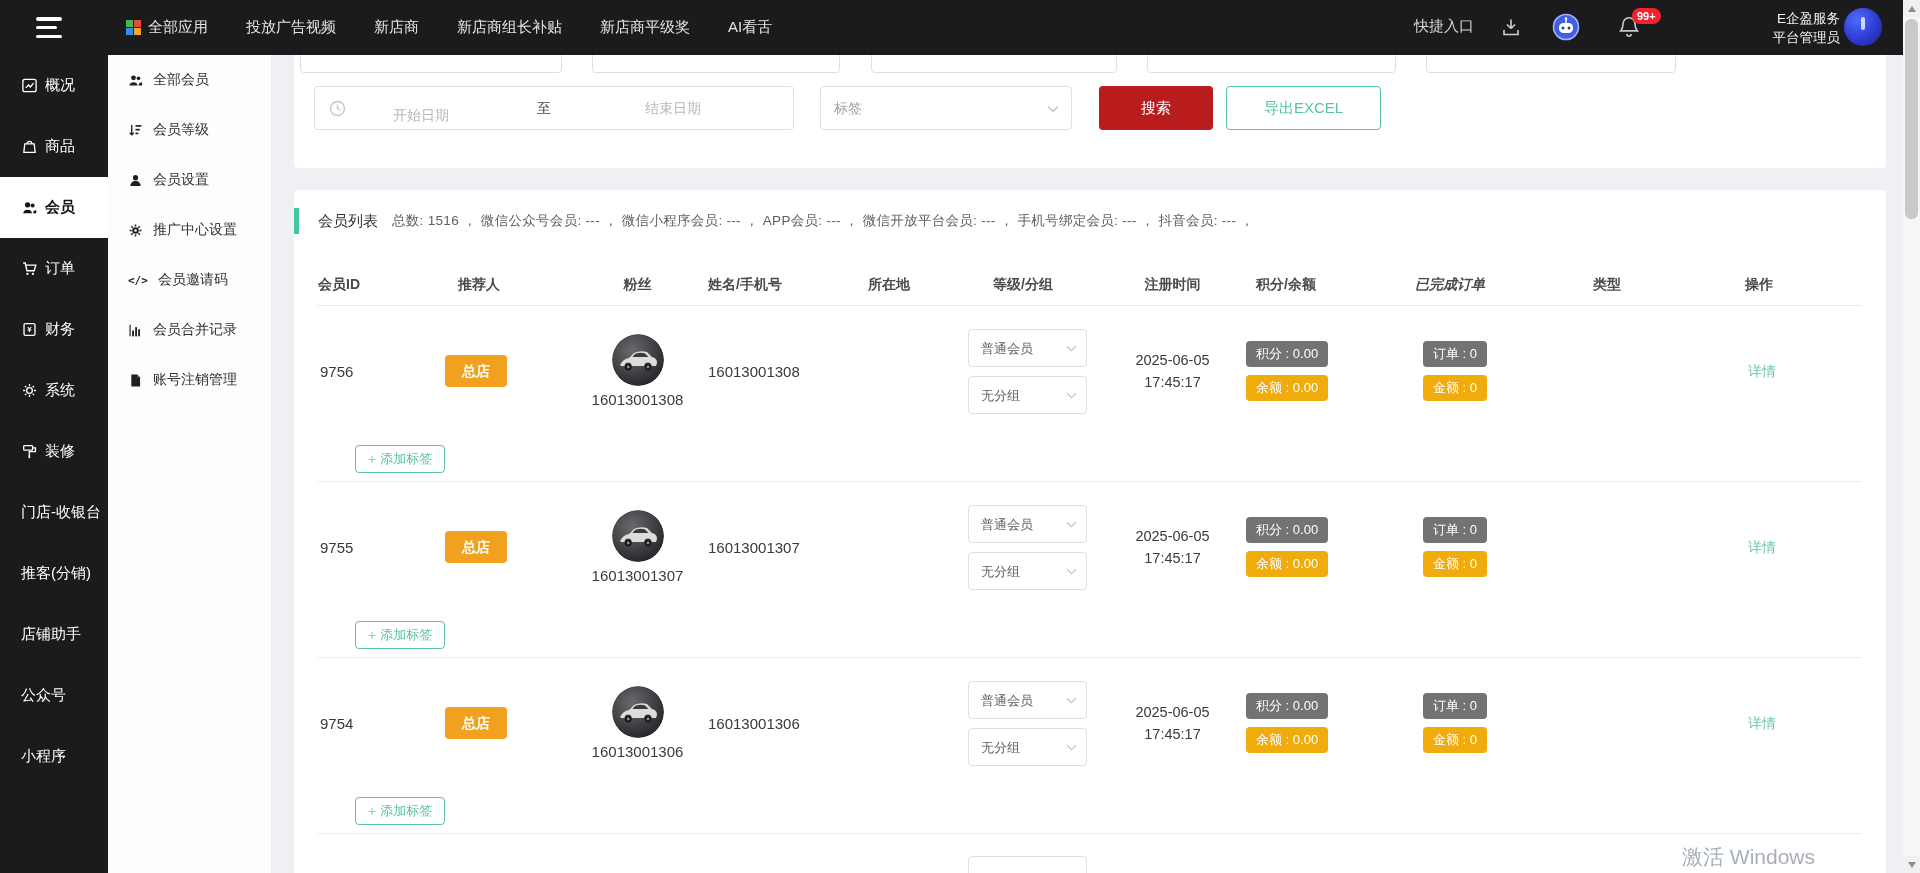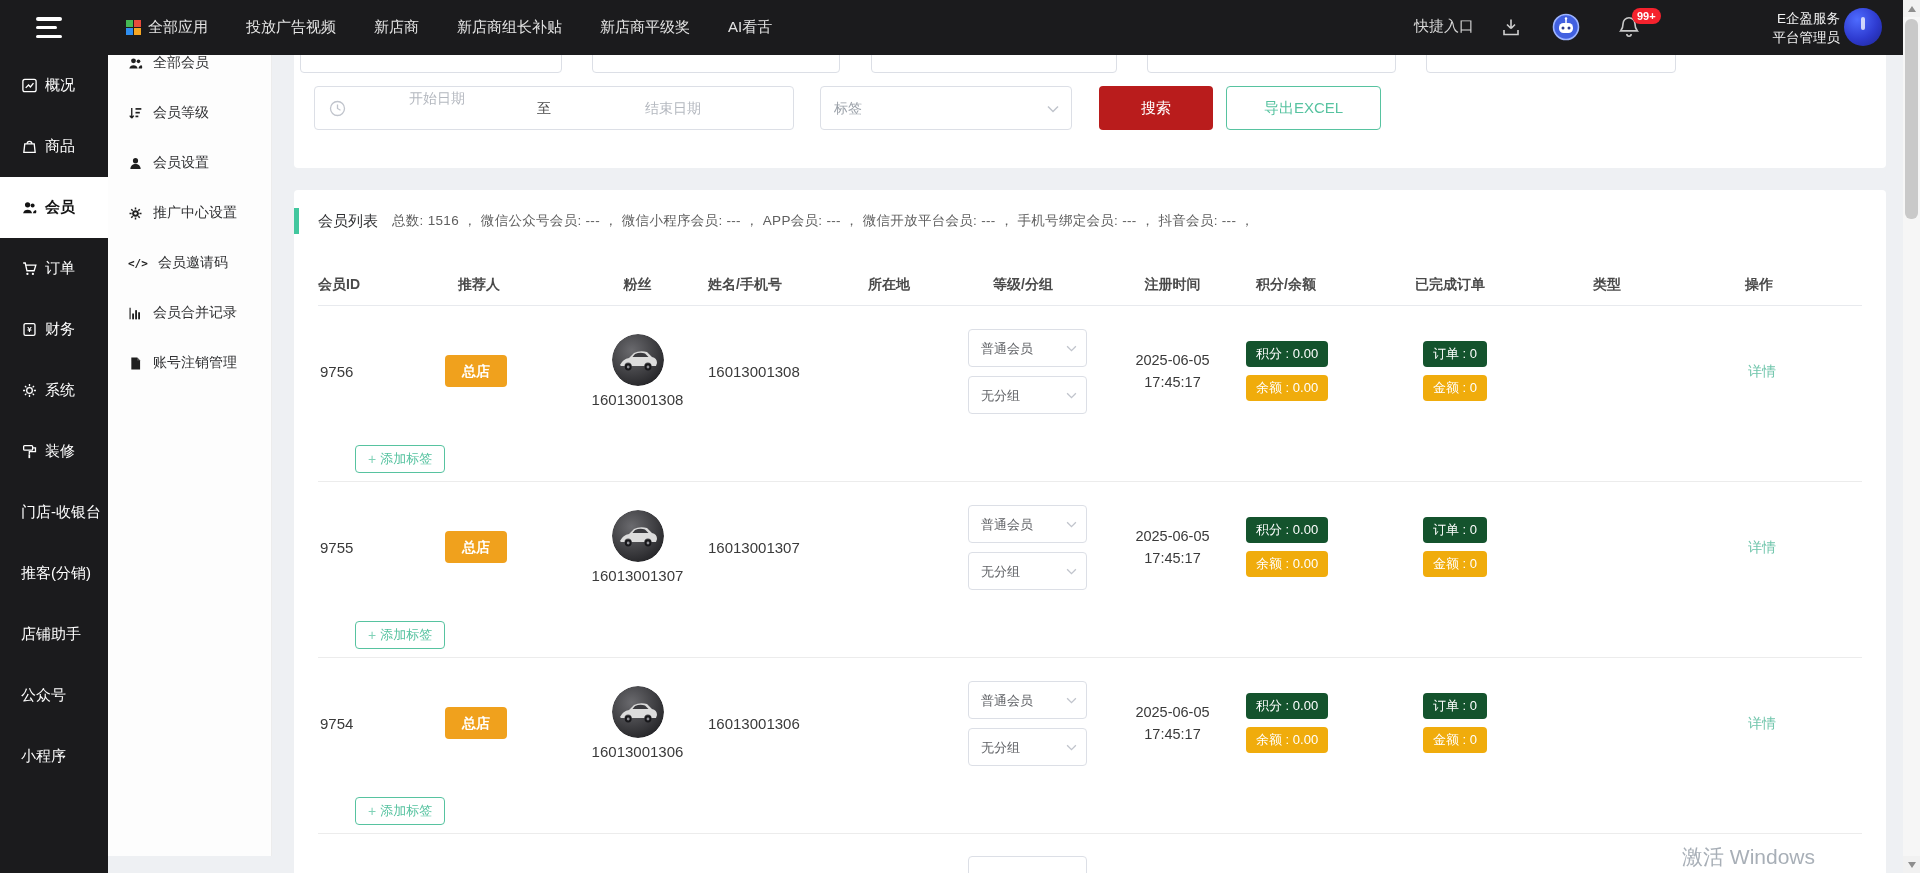--- a/index.html
+++ b/index.html
@@ -55,38 +55,38 @@
     background:#c9c9c9; border-radius:6px; cursor:grab; }
 
   
   .sidebar { position:absolute; left:0; top:55px; width:108px; height:818px; background:#1b1b1d; z-index:10; }
   .side-item { height:61px; display:flex; align-items:center; padding-left:21px; gap:7px;
     color:#fff; font-size:15px; cursor:pointer; white-space:nowrap; }
   .side-item svg { flex:0 0 auto; }
   .side-item.active { background:#fff; color:#141414; font-weight:bold; }
 
   
-  .submenu { position:absolute; left:108px; top:38px; width:164px; height:818px;
+  .submenu { position:absolute; left:108px; top:55px; width:164px; height:818px;
     background:#fdfdfd; border-right:1px solid #ececec; z-index:9; padding-top:0; }
   .sub-item { height:50px; display:flex; align-items:center; padding-left:20px; gap:10px;
     color:#303133; font-size:14px; cursor:pointer; white-space:nowrap; }
   .sub-item svg, .sub-item .txt-ico { flex:0 0 auto; }
   .txt-ico { font-size:11px; font-weight:bold; color:#1f1f1f; font-family:"DejaVu Sans Mono",monospace; }
 
   
   .main { position:absolute; left:272px; top:55px; width:1631px; height:818px;
     background:#eef0f3; overflow:hidden; }
   .card { position:absolute; background:#fff; border-radius:4px; }
   .filter-card { left:22px; top:-40px; width:1592px; height:153px; }
   .f-input { position:absolute; top:14px; height:44px; background:#fff;
     border:1px solid #dcdfe6; border-radius:4px; cursor:text; }
   .date-range { position:absolute; left:20px; top:71px; width:480px; height:44px;
     border:1px solid #dcdfe6; border-radius:4px; cursor:pointer; }
   .date-range .clock { position:absolute; left:14px; top:13px; }
-  .date-range .d1 { position:absolute; left:78px; top:3px; color:#b4b8bf; font-size:14px;margin-left:16px; }
+  .date-range .d1 { position:absolute; left:78px; top:20px; color:#b4b8bf; font-size:14px; }
   .date-range .dto { position:absolute; left:222px; top:13px; color:#4a4a4a; font-size:14px; }
   .date-range .d2 { position:absolute; left:330px; top:13px; color:#b4b8bf; font-size:14px; }
   .tag-select { position:absolute; left:526px; top:71px; width:252px; height:44px;
     border:1px solid #dcdfe6; border-radius:4px; cursor:pointer; }
   .tag-select .ph { position:absolute; left:13px; top:13px; color:#9aa0a8; font-size:14px; }
   .tag-select .chev { position:absolute; right:12px; top:18px; }
   .btn-search { position:absolute; left:805px; top:71px; width:114px; height:44px;
     background:#b91c1c; border:none; border-radius:4px; color:#fff; font-size:15px; cursor:pointer; }
   .btn-export { position:absolute; left:932px; top:71px; width:155px; height:44px;
     background:#fff; border:1px solid #57c3a0; border-radius:4px; color:#57c3a0; font-size:15px; cursor:pointer; }
@@ -102,21 +102,21 @@
     align-items:center; }
   .thead { margin-top:31px; height:41px; border-bottom:1px solid #e8eaee;
     font-size:14px; font-weight:bold; color:#4a4a4a; }
   .thead .c { padding-left:8px; }
   .thead .c.c1 { padding-left:0; }
   .thead .c.c2 { padding-left:18px; }
   .thead .c.c3 { text-align:center; padding-left:0; }
   .thead .c.c6 { padding-left:25px; }
   .thead .c.c7 { text-align:center; padding-left:0; }
   .thead .c.c8 { padding-left:16px; }
-  .thead .c.c9 { padding-left:0; }
+  .thead .c.c9 { padding-left:0;font-style:italic; }
   .thead .c.c11 { padding-left:15px; }
 
   .mrow { height:130px; font-size:15px; color:#3a3a3a; }
   .cell-id { padding-left:2px; }
   .cell-ref { padding-left:5px; }
   .badge-shop { display:inline-block; background:#f0a11d; color:#fff; font-size:14px;
     font-weight:bold; line-height:32px; padding:0 17px; border-radius:4px; }
   .cell-fans { text-align:center; }
   .fans-avatar { width:52px; height:52px; border-radius:50%; margin:0 auto; display:block; }
   .fans-num { margin-top:5px; font-size:15px; color:#3a3a3a; }
@@ -124,21 +124,21 @@
   .cell-level { padding-left:0; }
   .sel-box { position:relative; width:119px; height:38px; border:1px solid #dcdfe6;
     border-radius:4px; background:#fff; cursor:pointer; }
   .sel-box + .sel-box { margin-top:9px; }
   .sel-box .val { position:absolute; left:12px; top:10px; font-size:13px; color:#606266; }
   .sel-box .chev { position:absolute; right:9px; top:15px; }
   .cell-time { text-align:center; font-size:14.5px; color:#3a3a3a; line-height:22px; }
   .cell-badges { padding-left:6px; }
   .pill { display:inline-block; color:#fff; font-size:13px; line-height:26px;
     padding:0 10px; border-radius:4px; }
-  .pill.green { background:#14532d; }
+  .pill.green { background:#737373; }
   .pill.orange { background:#f0ac0c; }
   .pill-stack .pill { display:table; }
   .pill-stack .pill + .pill { margin-top:8px;text-align:center; }
   .cell-op { padding-left:18px; }
   .detail-link { color:#6fc5ab; font-size:14px; cursor:pointer; }
   .tagrow { height:46px; display:flex; align-items:center; border-bottom:1px solid #ececec; }
   .btn-addtag { margin-left:37px; height:28px; padding:0 12px; background:#fff;
     border:1px solid #57c3a0; border-radius:4px; color:#57c3a0; font-size:13px;
     display:flex; align-items:center; gap:4px; cursor:pointer; }
   .btn-addtag .plus { opacity:.75; font-size:14px; }

